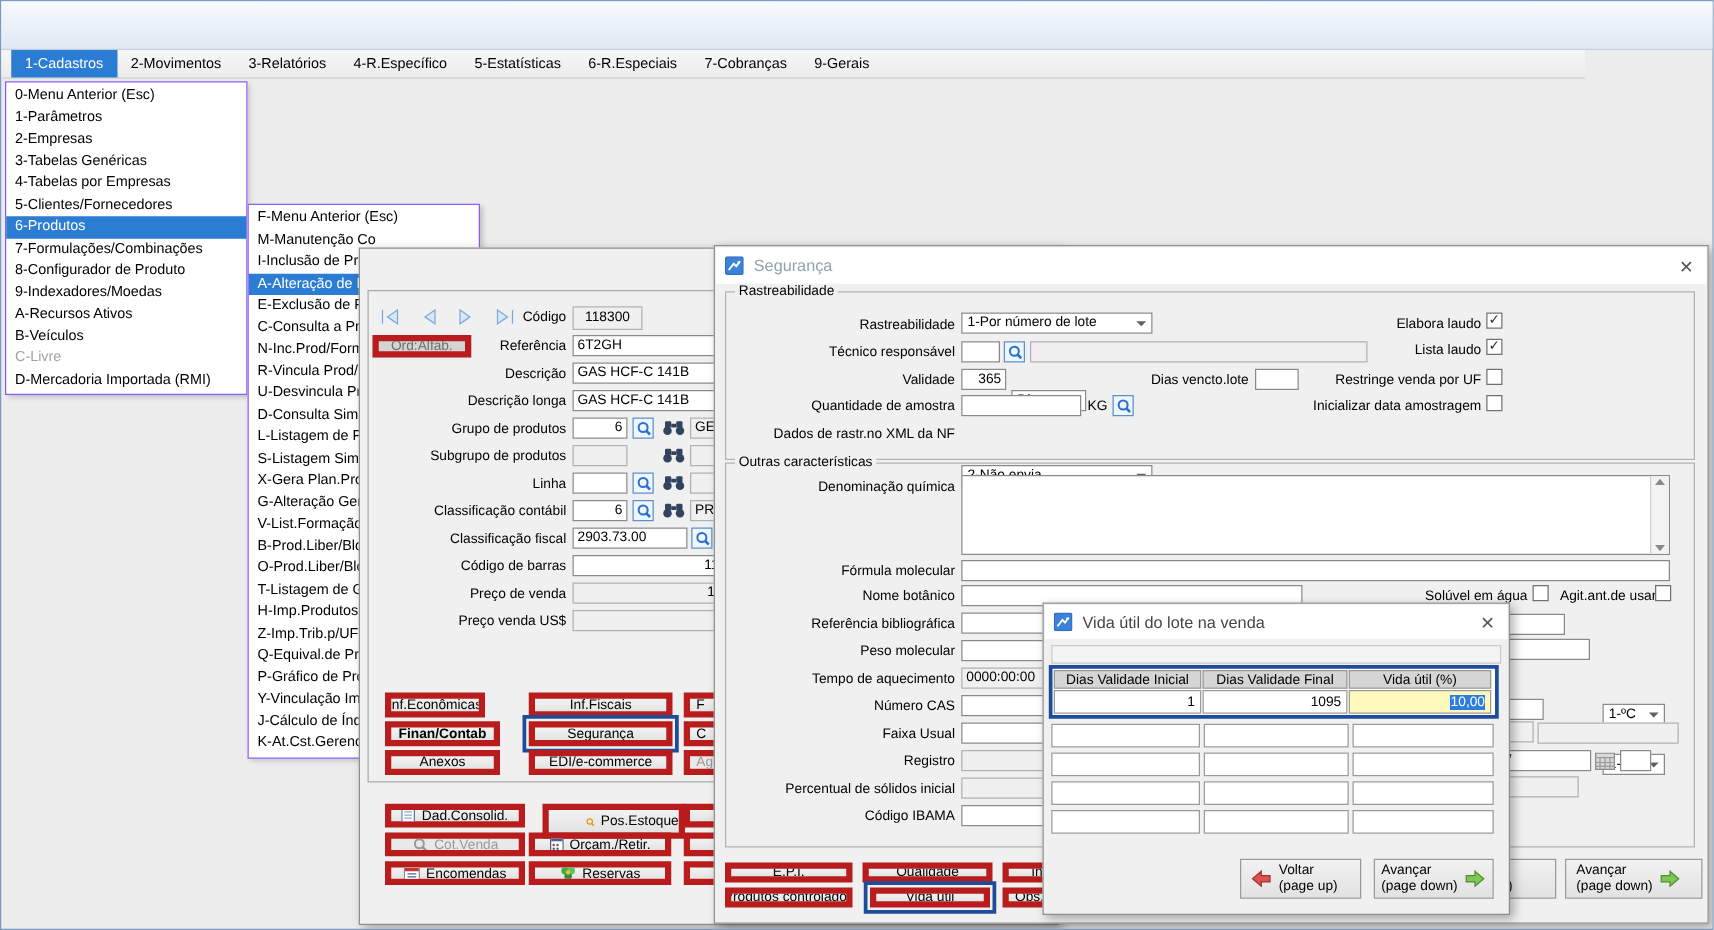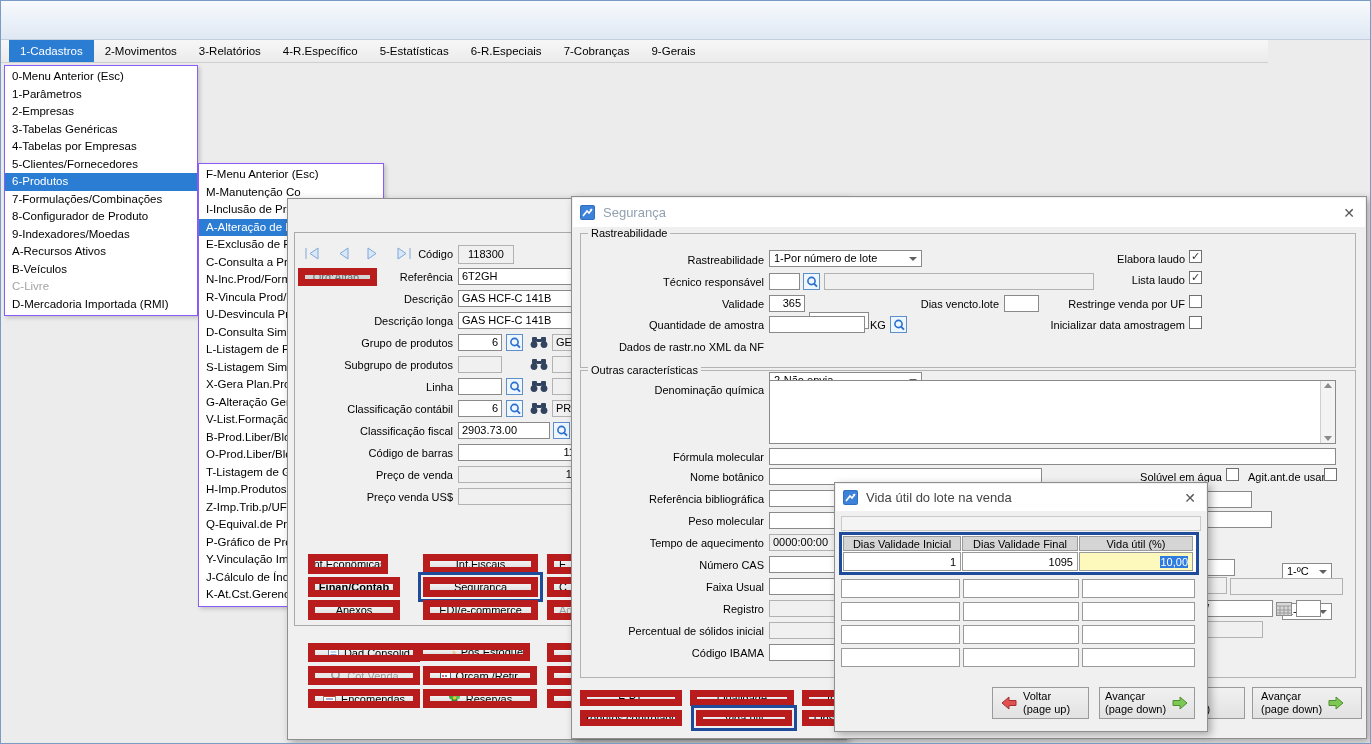--- a/index.html
+++ b/index.html
@@ -27,21 +27,21 @@
   .closex{margin-left:auto;font-size:14px;color:#555;width:18px;text-align:center;}
   .appicon{width:15px;height:15px;flex:0 0 15px;}
   
   .lbl{font-size:11px;color:#000;white-space:nowrap;}
   .lblr{text-align:right;}
   .inp{background:#fff;border:1px solid #8a8a8a;font-size:11px;padding:1px 3px;white-space:nowrap;
     overflow:hidden;height:17px;line-height:13px;box-sizing:border-box;color:#000;}
   .dis{background:#f0f0f0;border-color:#b2b2b2;}
   .tr{text-align:right;}
   .tc{text-align:center;}
-  .btn{background:linear-gradient(#f2f2f2,#e3e3e3);border:7px solid #b91c1c;font-size:11px;display:flex;
+  .btn{background:linear-gradient(#f2f2f2,#e3e3e3);border:5px solid #b91c1c;font-size:11px;display:flex;
     align-items:center;justify-content:center;gap:5px;box-sizing:border-box;color:#000;white-space:nowrap;overflow:hidden;}
   .btn.disb{color:#9a9a9a;background:#e9e9e9;}
   .btn.lalign{justify-content:flex-start;padding-left:5px;}
   .hl{outline:3px solid #1e4c9a;outline-offset:2px;}
   .grp{position:absolute;border:1px solid #b3b3b3;}
   .legend{position:absolute;top:-7px;left:7px;background:#f0f0f0;padding:0 3px;font-size:11px;white-space:nowrap;}
   .cb{width:13px;height:13px;background:#fff;border:1px solid #707070;font-size:11px;line-height:11px;
     text-align:center;color:#333;box-sizing:border-box;}
   .combo{background:#fff;border:1px solid #8a8a8a;font-size:11px;padding:1px 15px 1px 4px;position:relative;
     height:17px;box-sizing:border-box;line-height:13px;white-space:nowrap;overflow:hidden;}
@@ -268,30 +268,30 @@
     <div class="abs btn lalign" style="left:259px;top:355px;width:92px;height:20px;">F</div>
 
     <div class="abs btn" style="left:20px;top:378px;width:92px;height:20px;font-weight:bold;">Finan/Contab</div>
     <div class="abs btn hl" style="left:135px;top:378px;width:115px;height:20px;">Segurança</div>
     <div class="abs btn lalign" style="left:259px;top:378px;width:92px;height:20px;">C</div>
 
     <div class="abs btn" style="left:20px;top:401px;width:92px;height:20px;">Anexos</div>
     <div class="abs btn" style="left:135px;top:401px;width:115px;height:20px;">EDI/e-commerce</div>
     <div class="abs btn disb lalign" style="left:259px;top:401px;width:92px;height:20px;">Ag</div>
 
-    <div class="abs btn" style="left:20px;top:444px;width:112px;height:19px;justify-content:flex-end;">
+    <div class="abs btn" style="left:20px;top:444px;width:112px;height:19px;">
       <svg width="11" height="13" viewBox="0 0 11 13">
           <rect x="0.5" y="0.5" width="10" height="12" fill="#fff" stroke="#5577aa"></rect>
           <line x1="2.5" y1="3.5" x2="8.5" y2="3.5" stroke="#88a8cc"></line>
           <line x1="2.5" y1="6" x2="8.5" y2="6" stroke="#88a8cc"></line>
           <line x1="2.5" y1="8.5" x2="8.5" y2="8.5" stroke="#88a8cc"></line>
         </svg>
       <span>Dad.Consolid.</span>
       </div>
-    <div class="abs btn" style="left:128px;top:444px;width:114px;height:18px;padding-left:29px;">
+    <div class="abs btn" style="left:146px;top:444px;width:114px;height:28px;padding-left:29px;">
       <svg width="13" height="13" viewBox="0 0 13 13">
           <use href="#maglens" stroke="#e8920e"></use>
         </svg>
       <span>Pos.Estoque</span>
       </div>
     <div class="abs btn" style="left:259px;top:444px;width:92px;height:19px;">
       <svg width="15" height="13" viewBox="0 0 15 13">
           <rect x="8" y="1" width="6" height="11" fill="#d9a43b" stroke="#9a7420"></rect>
           <path d="M1 6.5 h7 M5 3.5 l3.5 3 L5 9.5" stroke="#3fae49" stroke-width="1.8" fill="none"></path>
         </svg>

